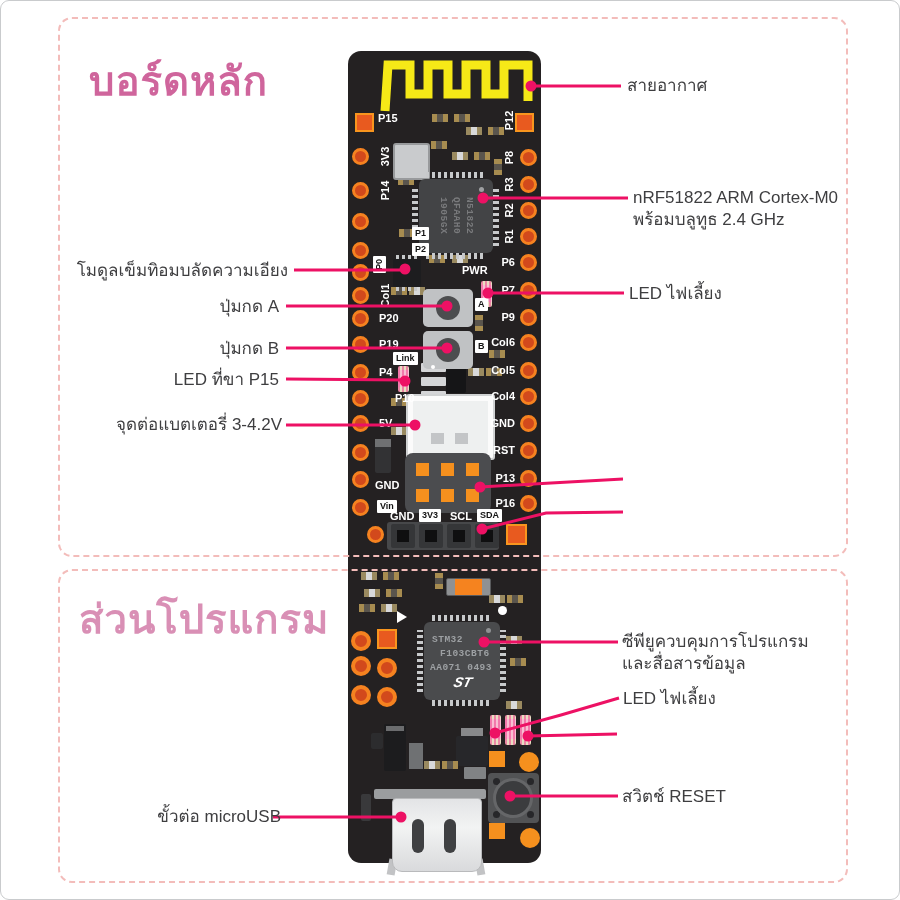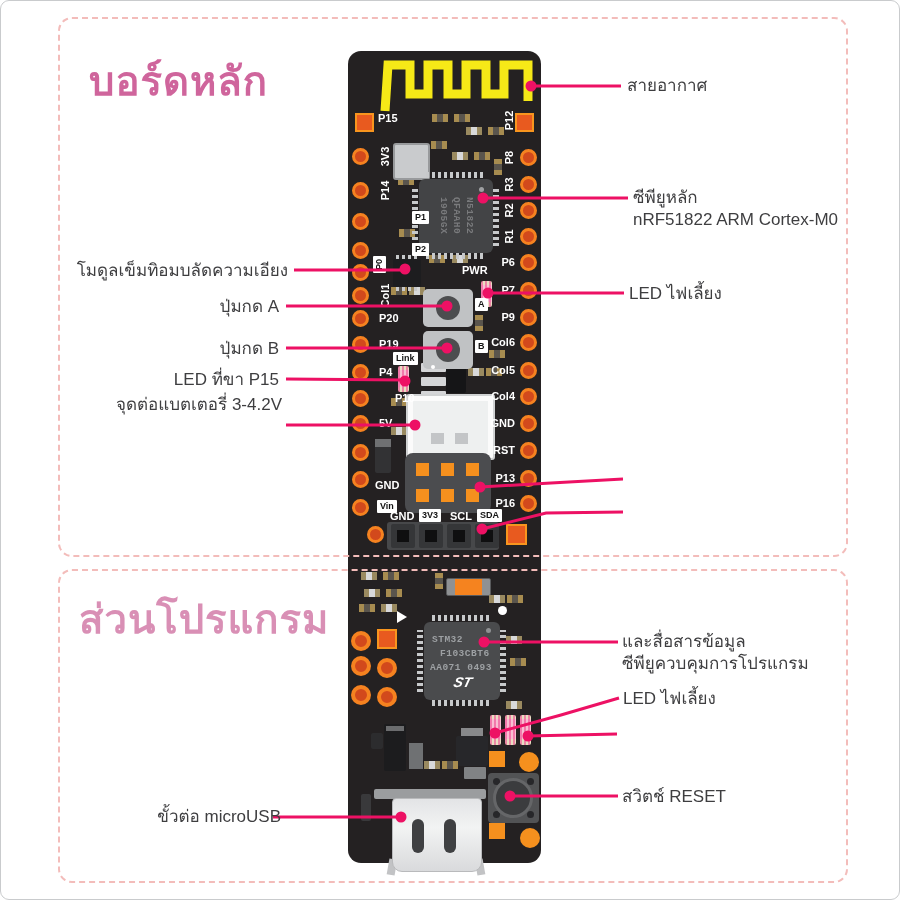--- a/index.html
+++ b/index.html
@@ -76,21 +76,21 @@
     <i class="pad" style="left:172px;top:311px"></i>
     <i class="pad" style="left:172px;top:337px"></i>
     <i class="pad" style="left:172px;top:364px"></i>
     <i class="pad" style="left:172px;top:391px"></i>
     <i class="pad" style="left:172px;top:419px"></i>
     <i class="pad" style="left:172px;top:444px"></i>
 
     <b class="plab" style="left:30px;top:61px">P15</b>
     <b class="plab rot" style="left:21px;top:99px;width:32px">3V3</b>
     <b class="plab rot" style="left:21px;top:133px;width:32px">P14</b>
-    <b class="wbox" style="left:64px;top:160px">P1</b>
+    <b class="wbox" style="left:64px;top:176px">P1</b>
     <b class="wbox" style="left:64px;top:192px">P2</b>
     <b class="wbox rot" style="left:23px;top:207px">P0</b>
     <b class="plab rot" style="left:18px;top:238px;width:38px">Col1</b>
     <b class="plab" style="left:31px;top:261px">P20</b>
     <b class="plab" style="left:31px;top:287px">P19</b>
     <b class="plab" style="left:31px;top:315px">P4</b>
     <b class="plab" style="left:47px;top:341px">P10</b>
     <b class="plab" style="left:31px;top:366px">5V</b>
     <b class="plab" style="left:27px;top:428px">GND</b>
     <b class="wbox" style="left:29px;top:449px">Vin</b>
@@ -313,30 +313,30 @@
       <circle cx="483" cy="641" r="5.5"></circle>
       <circle cx="494" cy="732" r="5.5"></circle>
       <circle cx="527" cy="735" r="5.5"></circle>
       <circle cx="509" cy="795" r="5.5"></circle>
       <circle cx="400" cy="816" r="5.5"></circle>
     </g>
   </svg>
 
   <div class="t" style="left:626px;top:74px">สายอากาศ</div>
   <div class="t" style="left:632px;top:186px">
-    <div>ซีพียูหลัก</div>
     <div>nRF51822 ARM Cortex-M0</div>
+    <div>พร้อมบลูทูธ 2.4 GHz</div>
   </div>
   <div class="t tr" style="right:611px;top:259px">โมดูลเข็มทิอมบลัดความเอียง</div>
   <div class="t tr" style="right:620px;top:295px">ปุ่มกด A</div>
   <div class="t tr" style="right:620px;top:337px">ปุ่มกด B</div>
   <div class="t tr" style="right:620px;top:368px">LED ที่ขา P15</div>
-  <div class="t tr" style="right:617px;top:393px">จุดต่อแบตเตอรี่ 3-4.2V</div>
+  <div class="t tr" style="right:617px;top:413px">จุดต่อแบตเตอรี่ 3-4.2V</div>
   <div class="t" style="left:628px;top:282px">LED ไฟเลี้ยง</div>
   <div class="t" style="left:621px;top:630px">
+    <div>ซีพียูควบคุมการโปรแกรม</div>
     <div>และสื่อสารข้อมูล</div>
-    <div>ซีพียูควบคุมการโปรแกรม</div>
   </div>
   <div class="t" style="left:622px;top:687px">LED ไฟเลี้ยง</div>
   <div class="t" style="left:621px;top:785px">สวิตช์ RESET</div>
   <div class="t tr" style="right:618px;top:805px">ขั้วต่อ microUSB</div>
 
 </div>
 
 </body></html>

